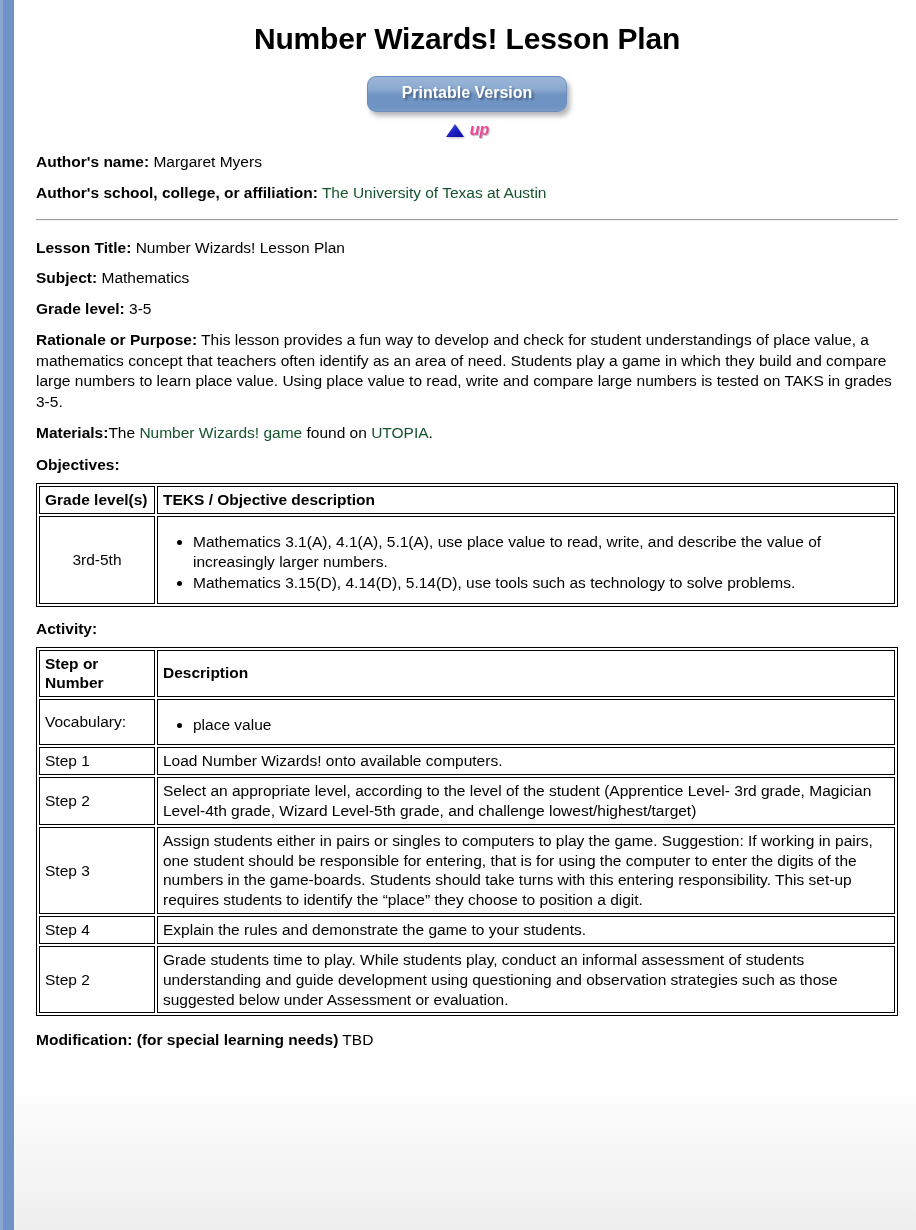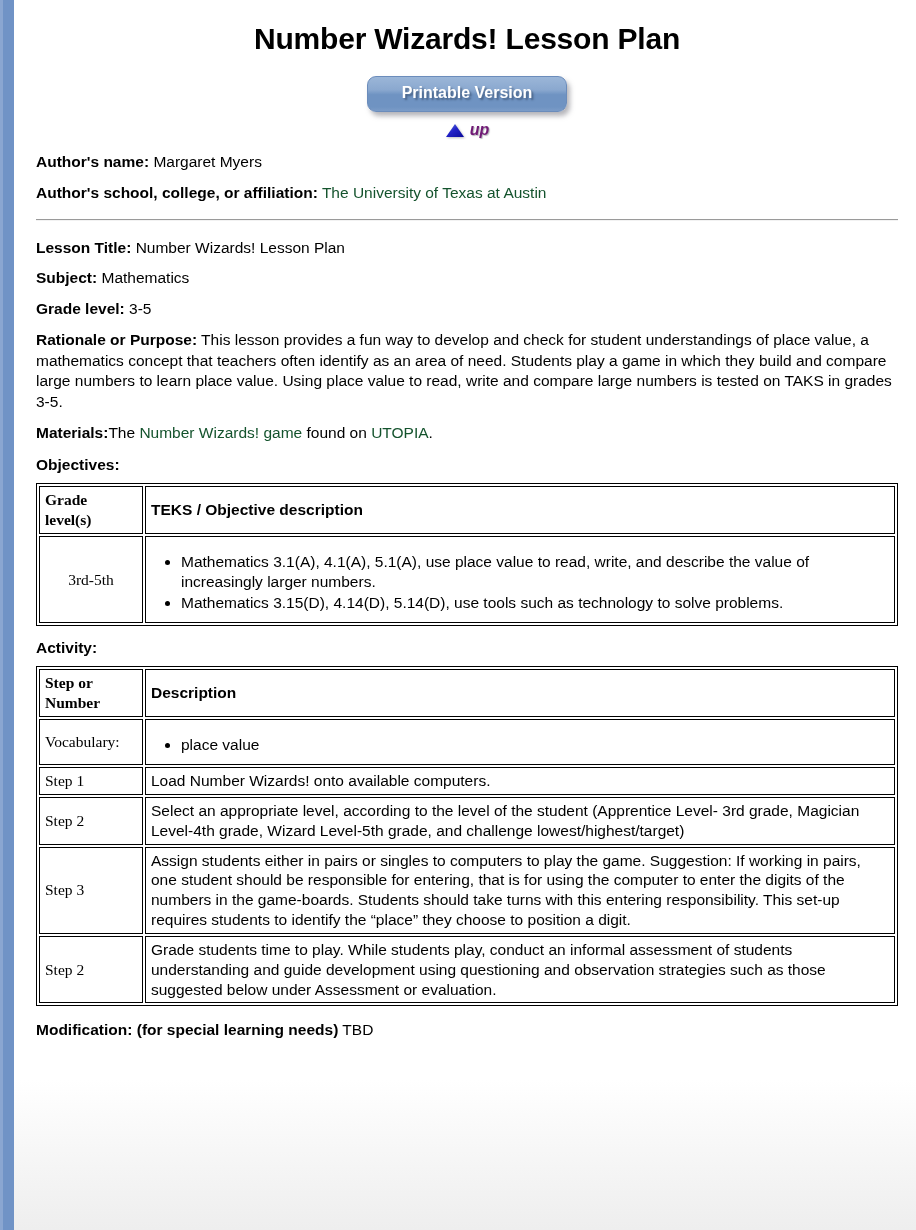--- a/index.html
+++ b/index.html
@@ -85,21 +85,21 @@
 
   .up-block {
     text-align: center;
     margin-top: 9px;
   }
   .up-link {
     display: inline-flex;
     align-items: center;
     gap: 5px;
     text-decoration: none;
-    color: #701a75;
+    color: #ec4899;
     font-weight: bold;
     font-style: italic;
     font-size: 16px;
     text-shadow: 1px 1px 1px rgba(160,160,165,0.75);
     cursor: pointer;
   }
   .up-tri { display: block; filter: drop-shadow(1px 1px 1px rgba(160,160,165,0.7)); }
 
   p.field {
     margin: 0 0 0 0;
@@ -142,21 +142,21 @@
     border: 1px solid #000;
     padding: 3px 5px;
     vertical-align: middle;
     font-size: 15.5px;
     line-height: 1.28;
   }
   table.grid td.hd {
     font-weight: bold;
     vertical-align: middle;
   }
-  td.col-a { width: 104px; font-family: Liberation Serif, serif; }
+  td.col-a { width: 116px; }
   td.center { text-align: center; }
   td.taller { height: 78px; }
 
   ul.tlist {
     margin: 12px 0 6px 0;
     padding-left: 30px;
   }
   ul.tlist li { margin: 1px 0; line-height: 1.30; }
 
   .pad-cell { padding: 9px 5px 9px 5px; }
@@ -273,20 +273,24 @@
     </tr>
     <tr>
       <td class="col-a">Step 2</td>
       <td>Select an appropriate level, according to the level of the student (Apprentice Level- 3rd grade, Magician Level-4th grade, Wizard Level-5th grade, and challenge lowest/highest/target)</td>
     </tr>
     <tr>
       <td class="col-a">Step 3</td>
       <td>Assign students either in pairs or singles to computers to play the game. Suggestion: If working in pairs, one student should be responsible for entering, that is for using the computer to enter the digits of the numbers in the game-boards. Students should take turns with this entering responsibility. This set-up requires students to identify the “place” they choose to position a digit.</td>
     </tr>
     <tr>
+      <td class="col-a">Step 4</td>
+      <td>Explain the rules and demonstrate the game to your students.</td>
+    </tr>
+    <tr>
       <td class="col-a">Step 2</td>
       <td>Grade students time to play. While students play, conduct an informal assessment of students understanding and guide development using questioning and observation strategies such as those suggested below under Assessment or evaluation.</td>
     </tr>
   </tbody>
     </table>
 
   <div class="mod-line">
     <span class="lbl">Modification: (for special learning needs)</span>
     <span>TBD</span>
   </div>

